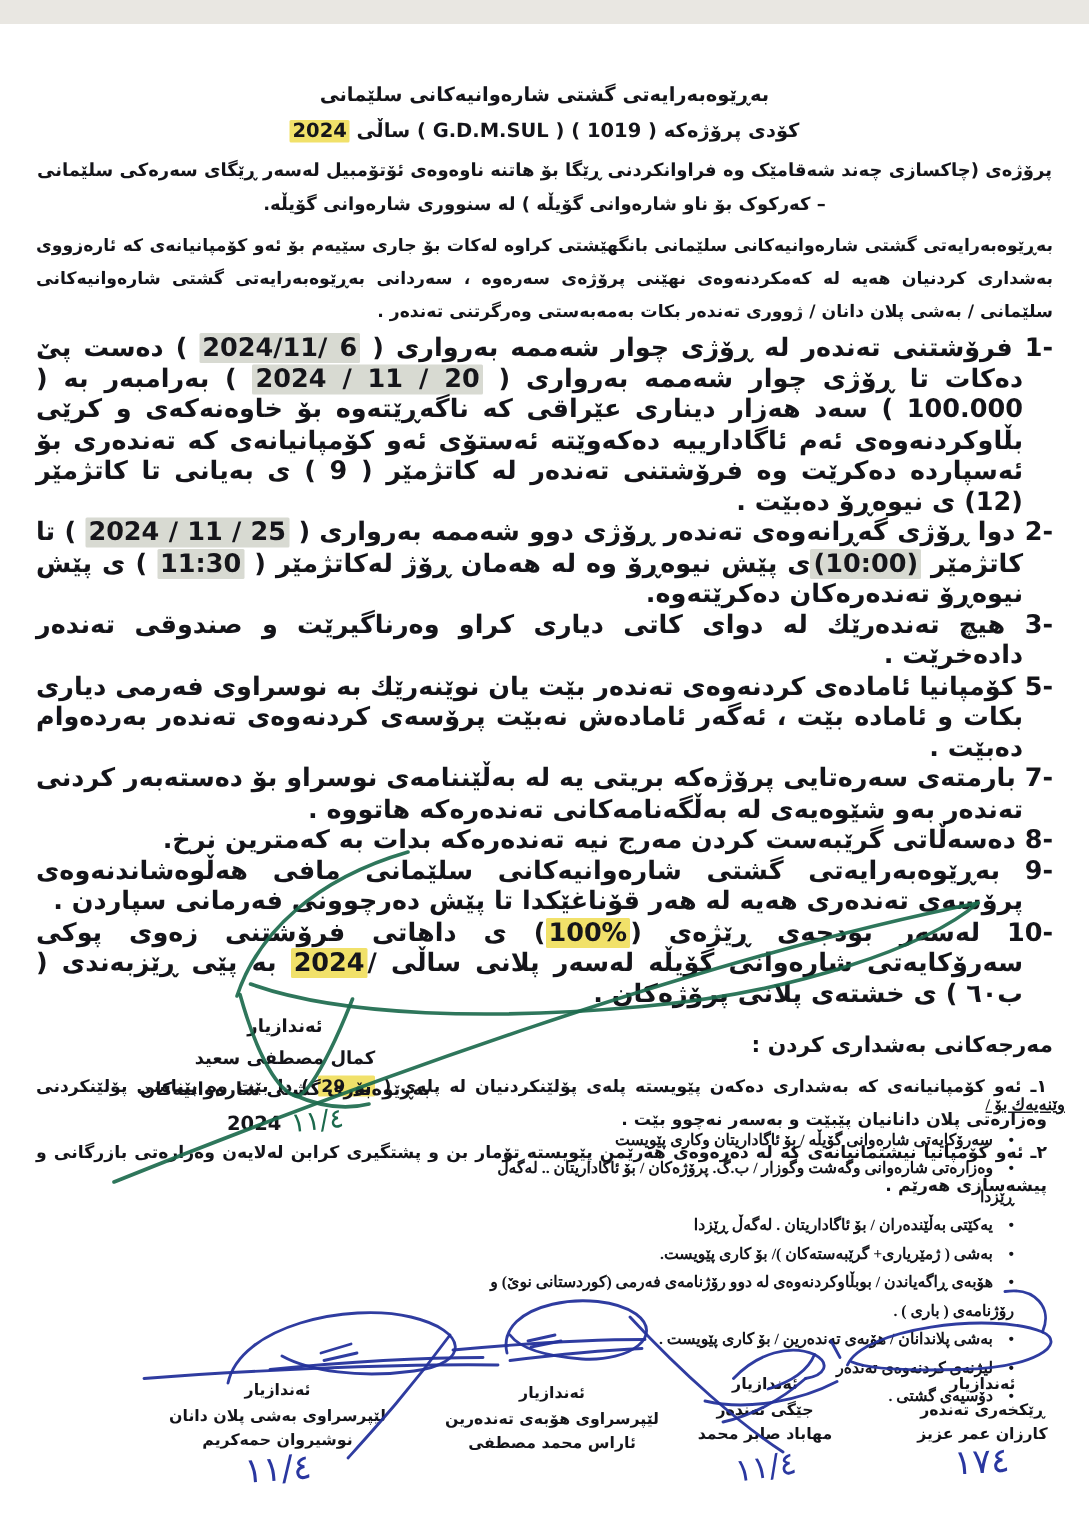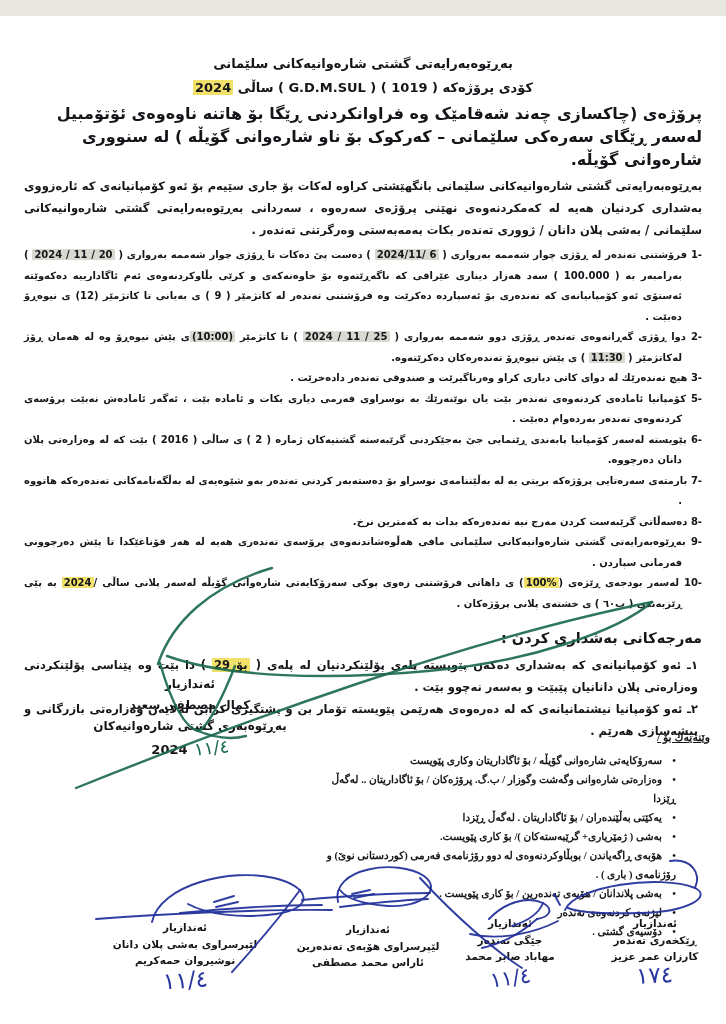--- a/index.html
+++ b/index.html
@@ -11,25 +11,25 @@
     font-family:"DejaVu Sans",sans-serif;
     color:#15151a;
     direction:rtl;
     overflow:hidden;
     box-sizing:border-box;
     padding:40px 24px 0 24px;
   }
   .center{text-align:center;}
   .h1{font-size:13px;font-weight:700;margin:0 0 9px 0;}
   .code-line{font-size:13px;font-weight:700;margin:0 0 7px 0;}
-  .desc{font-size:16px;font-weight:700;line-height:23px;margin:0 0 4px 0;text-align:right;}
+  .desc{font-size:12px;font-weight:700;line-height:23px;margin:0 0 4px 0;text-align:center;}
   .intro{font-size:11.5px;font-weight:700;line-height:22px;text-align:justify;margin:2px 0 4px 0;}
   .items{margin:2px 0 0 0;}
   .item{
-    font-size:10px;font-weight:700;line-height:20.5px;
+    font-size:17px;font-weight:700;line-height:20.5px;
     text-align:justify;
     padding-right:20px;text-indent:-20px;
     margin:0;
   }
   .marker{display:inline-block;text-indent:0;}
   .hl-y{background:#f1e16a;padding:0 2px;border-radius:1px;}
   .hl-g{background:#d8dad2;padding:0 2px;border-radius:1px;}
   .cond-heading{font-size:14.5px;font-weight:700;margin:16px 0 8px 0;}
   .cond{font-size:11.5px;font-weight:700;line-height:22px;text-align:justify;padding-right:4px;}
   
@@ -82,21 +82,20 @@
   </div>
   <div class="desc">پرۆژەی (چاکسازی چەند شەقامێک وە فراوانکردنی ڕێگا بۆ هاتنە ناوەوەی ئۆتۆمبیل لەسەر ڕێگای سەرەکی سلێمانی – کەرکوک بۆ ناو شارەوانی گۆیڵە )   لە سنووری شارەوانی گۆیڵە.</div>
 
   <div class="intro">بەڕێوەبەرایەتی گشتی شارەوانیەکانی سلێمانی بانگهێشتی کراوە لەکات بۆ جاری سێیەم بۆ ئەو کۆمپانیانەی کە ئارەزووی بەشداری کردنیان هەیە لە کەمکردنەوەی نهێنی پرۆژەی سەرەوە ، سەردانی بەڕێوەبەرایەتی گشتی شارەوانیەکانی سلێمانی / بەشی پلان دانان / ژووری تەندەر بکات بەمەبەستی وەرگرتنی تەندەر .</div>
 
   <div class="items">
     <div class="item"><span class="marker" dir="ltr">1-</span> <span><span>فرۆشتنی تەندەر لە ڕۆژی چوار شەممە بەرواری ( </span><span class="hl-g" dir="ltr">2024/11/ 6</span><span> ) دەست پێ دەکات تا ڕۆژی چوار شەممە بەرواری ( </span><span class="hl-g" dir="ltr">2024 / 11 / 20</span><span> ) بەرامبەر بە ( 100.000 ) سەد هەزار دیناری عێراقی کە ناگەڕێتەوە بۆ خاوەنەکەی و کرێی بڵاوکردنەوەی ئەم ئاگاداریيە دەکەوێتە ئەستۆی ئەو کۆمپانیانەی کە تەندەری بۆ ئەسپاردە دەکرێت وە فرۆشتنی تەندەر لە کاتژمێر ( 9 ) ی بەیانی تا کاتژمێر (12) ی نیوەڕۆ دەبێت .</span></span></div>
     <div class="item"><span class="marker" dir="ltr">2-</span> <span><span>دوا ڕۆژی گەڕانەوەی تەندەر ڕۆژی دوو شەممە بەرواری ( </span><span class="hl-g" dir="ltr">2024 / 11 / 25</span><span> ) تا کاتژمێر </span><span class="hl-g" dir="ltr">(10:00)</span><span>ی پێش نیوەڕۆ وە لە هەمان ڕۆژ لەکاتژمێر ( </span><span class="hl-g" dir="ltr">11:30</span><span> ) ی پێش نیوەڕۆ تەندەرەکان دەکرێتەوە.</span></span></div>
     <div class="item"><span class="marker" dir="ltr">3-</span> <span><span>هیچ تەندەرێك لە دوای کاتی دیاری کراو وەرناگیرێت و صندوقی تەندەر دادەخرێت .</span></span></div>
     <div class="item"><span class="marker" dir="ltr">5-</span> <span><span>کۆمپانیا ئامادەی کردنەوەی تەندەر بێت یان نوێنەرێك بە نوسراوی فەرمی دیاری بکات و ئامادە بێت ، ئەگەر ئامادەش نەبێت پرۆسەی کردنەوەی تەندەر بەردەوام دەبێت .</span></span></div>
-    <div class="item"><span class="marker" dir="ltr">6-</span> <span><span>پێویستە لەسەر کۆمپانیا پابەندی ڕێنمایی جێ بەجێکردنی گرێبەستە گشتیەکان ژمارە ( 2 ) ی ساڵی ( 2016 ) بێت کە لە وەزارەتی پلان دانان دەرچووە.</span></span></div>
     <div class="item"><span class="marker" dir="ltr">7-</span> <span><span>بارمتەی سەرەتایی پرۆژەکە بریتی یە لە بەڵێننامەی نوسراو بۆ دەستەبەر کردنی تەندەر بەو شێوەیەی لە بەڵگەنامەکانی تەندەرەکە هاتووە .</span></span></div>
     <div class="item"><span class="marker" dir="ltr">8-</span> <span><span>دەسەڵاتی گرێبەست کردن مەرج نیە تەندەرەکە بدات بە کەمترین نرخ.</span></span></div>
     <div class="item"><span class="marker" dir="ltr">9-</span> <span><span>بەڕێوەبەرایەتی گشتی شارەوانیەکانی سلێمانی مافی هەڵوەشاندنەوەی پرۆسەی تەندەری هەیە لە هەر قۆناغێکدا تا پێش دەرچوونی فەرمانی سپاردن .</span></span></div>
     <div class="item"><span class="marker" dir="ltr">10-</span> <span><span>لەسەر بودجەی ڕێژەی (</span><span class="hl-y" dir="ltr">100%</span><span>) ی داهاتی فرۆشتنی زەوی پوکی سەرۆکایەتی شارەوانی گۆیڵە لەسەر پلانی ساڵی /</span><span class="hl-y" dir="ltr">2024</span><span> بە پێی ڕێزبەندی ( ب٦٠ ) ی خشتەی پلانی پرۆژەکان .</span></span></div>
   </div>
 
   <div class="cond-heading">مەرجەکانی بەشداری کردن :</div>
   <div class="cond"><span>١ـ ئەو کۆمپانیانەی کە بەشداری دەکەن پێویستە پلەی پۆلێنکردنیان لە پلەی ( </span><span class="hl-y" dir="ltr">2بۆ 9</span><span> ) دا بێت وە پێناسی پۆلێنکردنی وەزارەتی پلان دانانیان پێبێت و بەسەر نەچوو بێت .</span></div>
   <div class="cond"><span>٢ـ ئەو کۆمپانیا نیشتمانیانەی کە لە دەرەوەی هەرێمن پێویستە تۆمار بن و پشتگیری کرابن لەلایەن وەزارەتی بازرگانی و پیشەسازی هەرێم .</span></div>
 

